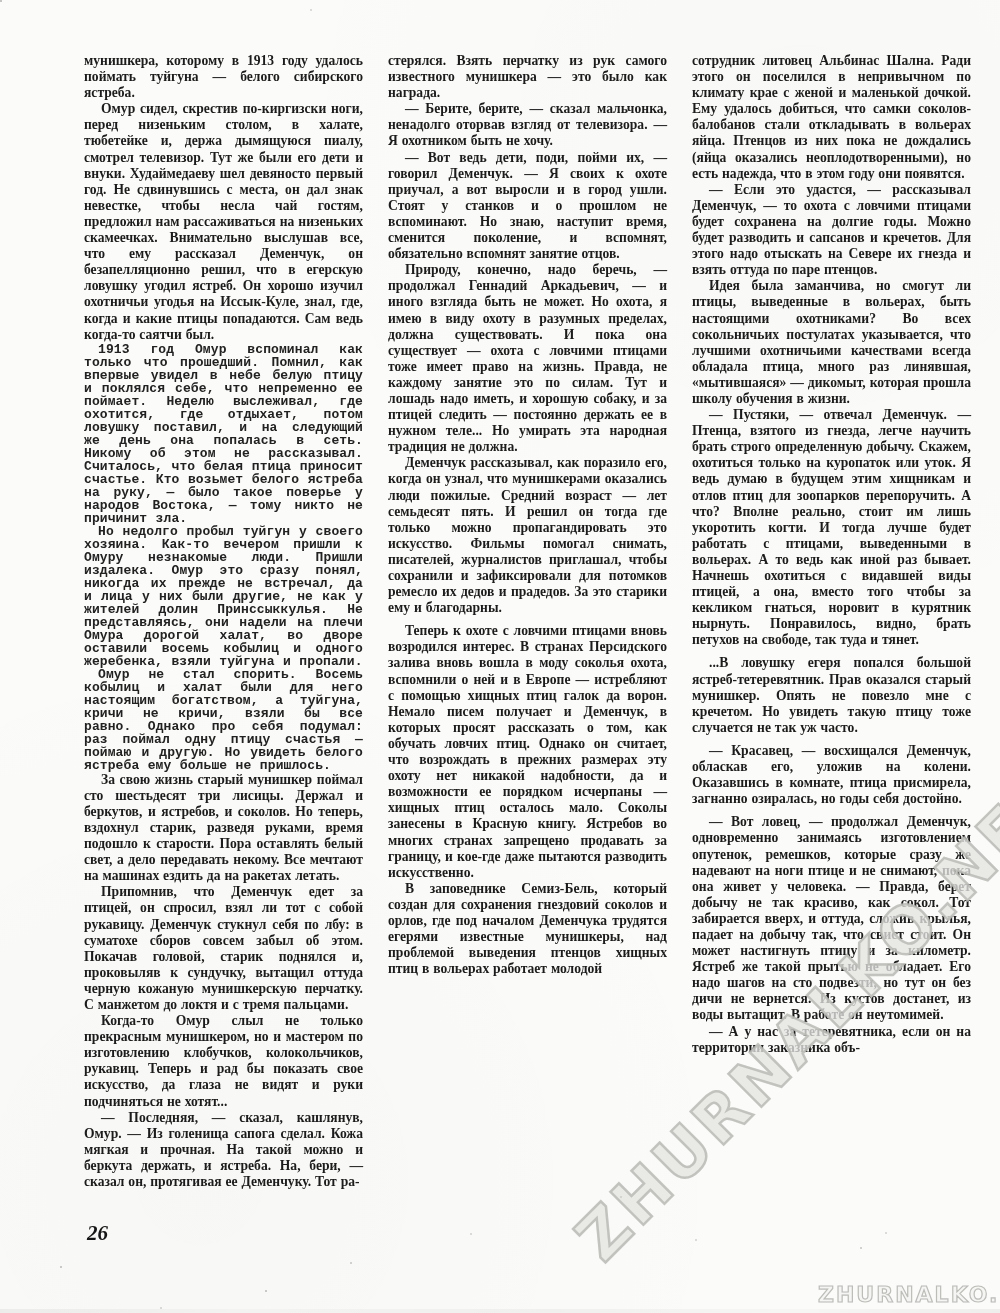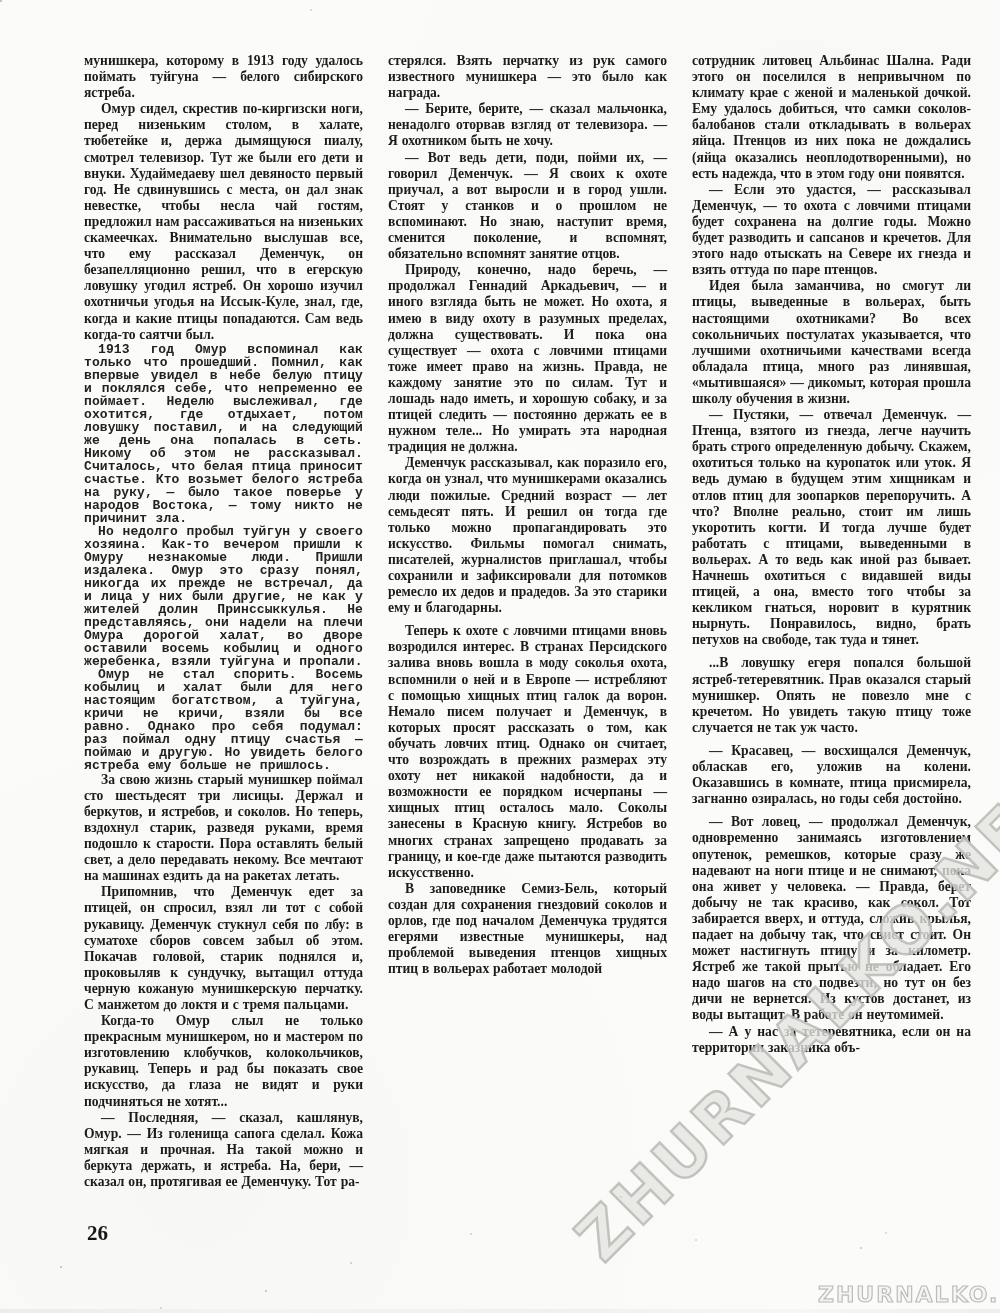--- a/index.html
+++ b/index.html
@@ -41,21 +41,21 @@
     line-height: 13px;
     letter-spacing: 0.1px;
     text-indent: 14px;
     color: #222;
   }
   .para.gap-med { }
   .para.gap-sm  { margin-top: 7px; }
   .page-number {
     position: absolute; left: 87px; top: 1221px;
     font-family: "Liberation Serif", serif;
-    font-weight: 700; font-size: 21px; color: #161616;
+    font-weight: 700; font-size: 21px; color: #161616; font-style: italic;
   }
   .wm-diag {
     position: absolute; left: 588px; top: 1212px;
     transform: rotate(-45deg);
     transform-origin: left center;
     font-family: "DejaVu Sans", sans-serif;
     font-weight: 700; font-size: 64px; letter-spacing: 4px;
     color: rgba(252,252,250,0.55);
     -webkit-text-stroke: 2.5px rgba(186,186,182,0.85);
     text-shadow: 0 0 1px rgba(170,170,166,0.5);

